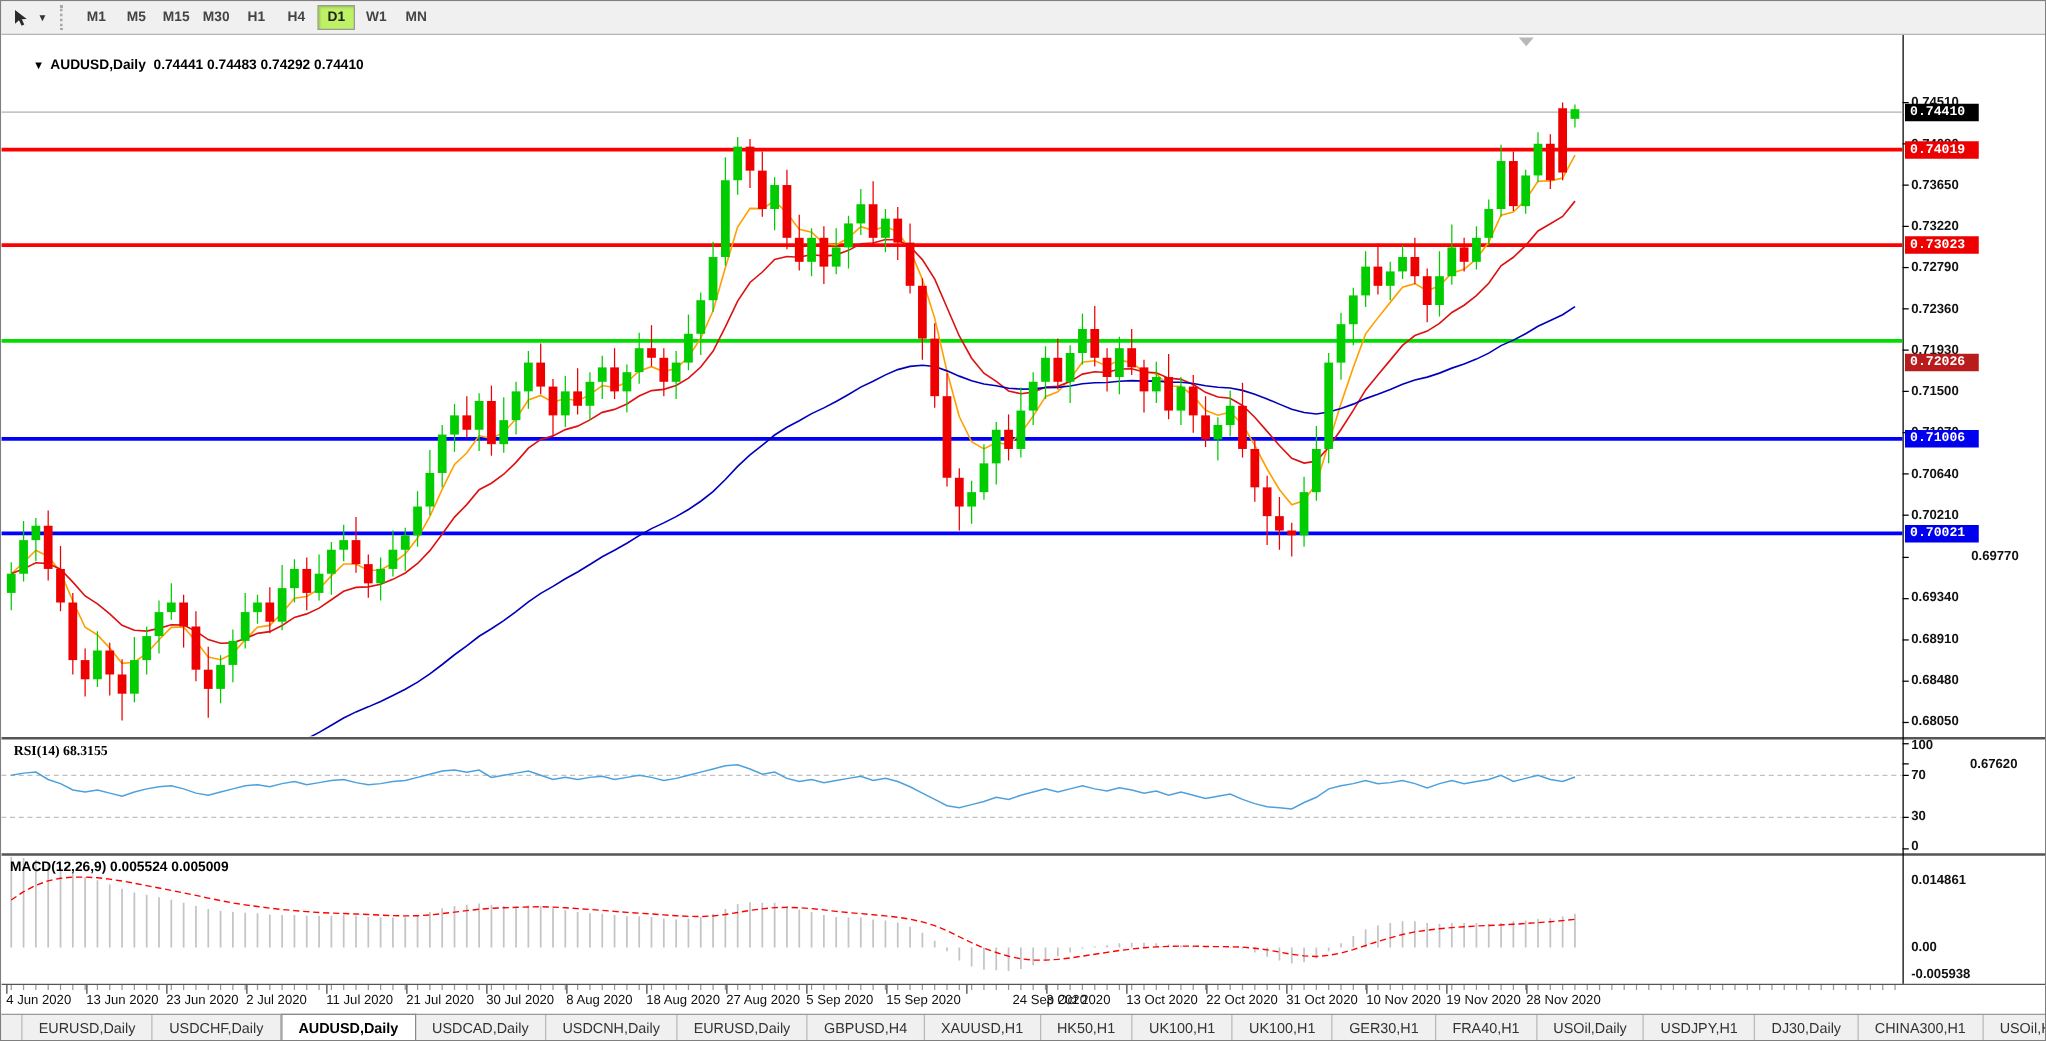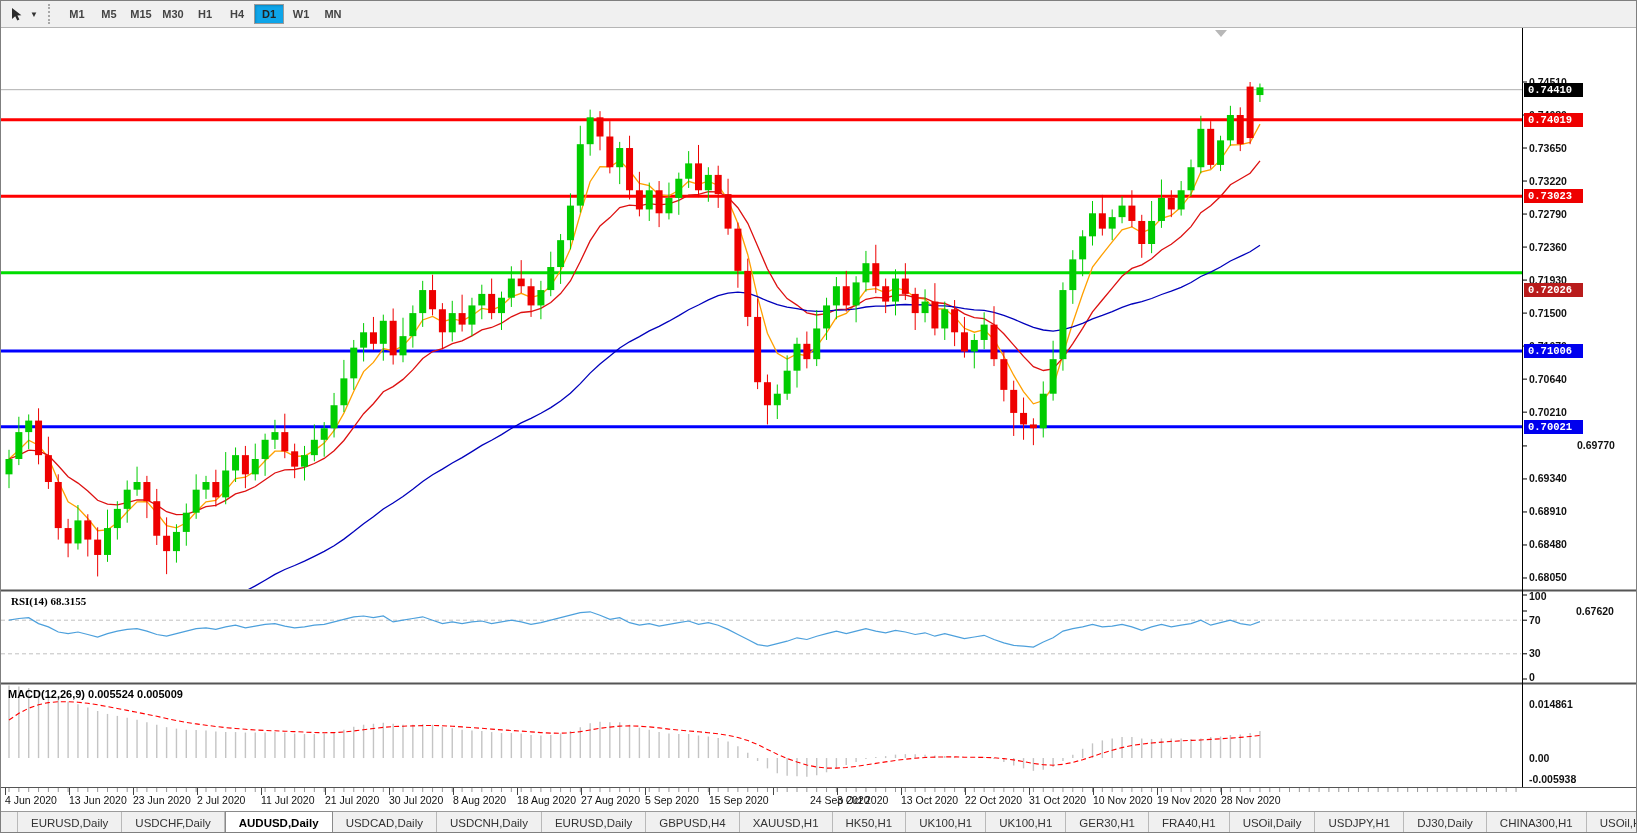--- a/index.html
+++ b/index.html
@@ -3,21 +3,21 @@
 <meta charset="utf-8">
 <style>
   html,body{margin:0;padding:0;background:#d4d0c8;font-family:"Liberation Sans",sans-serif;}
   #app{position:relative;width:1637px;height:833px;background:#ffffff;overflow:hidden;border:1px solid #7f7f7f;box-sizing:border-box;}
   
   #toolbar{position:absolute;left:0;top:0;width:1637px;height:27px;background:#f0f0f0;border-bottom:1px solid #b5b5b5;display:flex;align-items:center;box-sizing:border-box;}
   .tool-icon-btn{width:24px;height:22px;margin-left:3px;display:flex;align-items:center;justify-content:center;cursor:pointer;}
   .tool-caret{font-size:8px;color:#333;width:12px;height:22px;display:flex;align-items:center;justify-content:center;cursor:pointer;}
   .toolbar-grip{width:5px;height:20px;margin:0 6px 0 8px;border-left:2px dotted #a8a8a8;}
   .tf-btn{min-width:30px;height:20px;margin:0 1px;display:flex;align-items:center;justify-content:center;font-size:11px;font-weight:700;color:#444;cursor:pointer;border:1px solid transparent;box-sizing:border-box;}
-  .tf-btn.active{background:#0ea5e9;border:1px solid #9a9a9a;box-shadow:inset 1px 1px 2px rgba(0,0,0,.18);color:#222;}
+  .tf-btn.active{background:#bef264;border:1px solid #9a9a9a;box-shadow:inset 1px 1px 2px rgba(0,0,0,.18);color:#222;}
   
   #chart-zone{position:absolute;left:0;top:27px;width:1637px;height:783px;background:#fff;}
   #chart-svg{position:absolute;left:0;top:0;}
   .panel-label{position:absolute;font-size:11px;font-weight:700;color:#000;white-space:pre;z-index:5;}
   #main-title{left:7px;top:6px;}
   .title-caret{font-size:9px;margin-right:5px;}
   .axis-label{position:absolute;left:1528px;font-size:10.5px;font-weight:700;color:#111;white-space:nowrap;z-index:4;}
   .price-badge{position:absolute;left:1523px;height:14px;min-width:52px;padding:0 3px 0 4px;font-size:10.5px;font-weight:700;color:#fff;display:flex;align-items:center;z-index:6;font-family:Liberation Mono, monospace;}
   .date-label{position:absolute;font-size:10.5px;color:#111;white-space:nowrap;z-index:4;}
   
@@ -653,20 +653,23 @@
         <line x1="1521" y1="450.9419448476052" x2="1526" y2="450.9419448476052" stroke="#000" stroke-width="1"></line>
         <line x1="1521" y1="483.9564586357037" x2="1526" y2="483.9564586357037" stroke="#000" stroke-width="1"></line>
         <line x1="1521" y1="516.970972423803" x2="1526" y2="516.970972423803" stroke="#000" stroke-width="1"></line>
         <line x1="1521" y1="549.9854862119015" x2="1526" y2="549.9854862119015" stroke="#000" stroke-width="1"></line>
         <line x1="1521" y1="583" x2="1526" y2="583" stroke="#000" stroke-width="1"></line>
         <line x1="1521" y1="567" x2="1526" y2="567" stroke="#000" stroke-width="1"></line>
         <line x1="1521" y1="592.2" x2="1526" y2="592.2" stroke="#000" stroke-width="1"></line>
         <line x1="1521" y1="625.8" x2="1526" y2="625.8" stroke="#000" stroke-width="1"></line>
         <line x1="1521" y1="651" x2="1526" y2="651" stroke="#000" stroke-width="1"></line>
       </svg>
+    <div class="panel-label" id="main-title">
+      <span class="title-caret">▼</span><span>AUDUSD,Daily</span>&nbsp;&nbsp;<span>0.74441 0.74483 0.74292 0.74410</span>
+    </div>
     <div class="panel-label" id="rsi-title" style="left:10px;top:567px;font-family:Liberation Serif, serif;">RSI(14) 68.3155</div>
     <div class="panel-label" id="macd-title" style="left:7px;top:660px;">MACD(12,26,9) 0.005524 0.005009</div>
     <div id="overlays">
         <div class="axis-label" style="top: 47.5px;">0.74510</div>
         <div class="axis-label" style="top: 80.5145px;">0.74080</div>
         <div class="axis-label" style="top: 113.529px;">0.73650</div>
         <div class="axis-label" style="top: 146.544px;">0.73220</div>
         <div class="axis-label" style="top: 179.558px;">0.72790</div>
         <div class="axis-label" style="top: 212.573px;">0.72360</div>
         <div class="axis-label" style="top: 245.587px;">0.71930</div>

